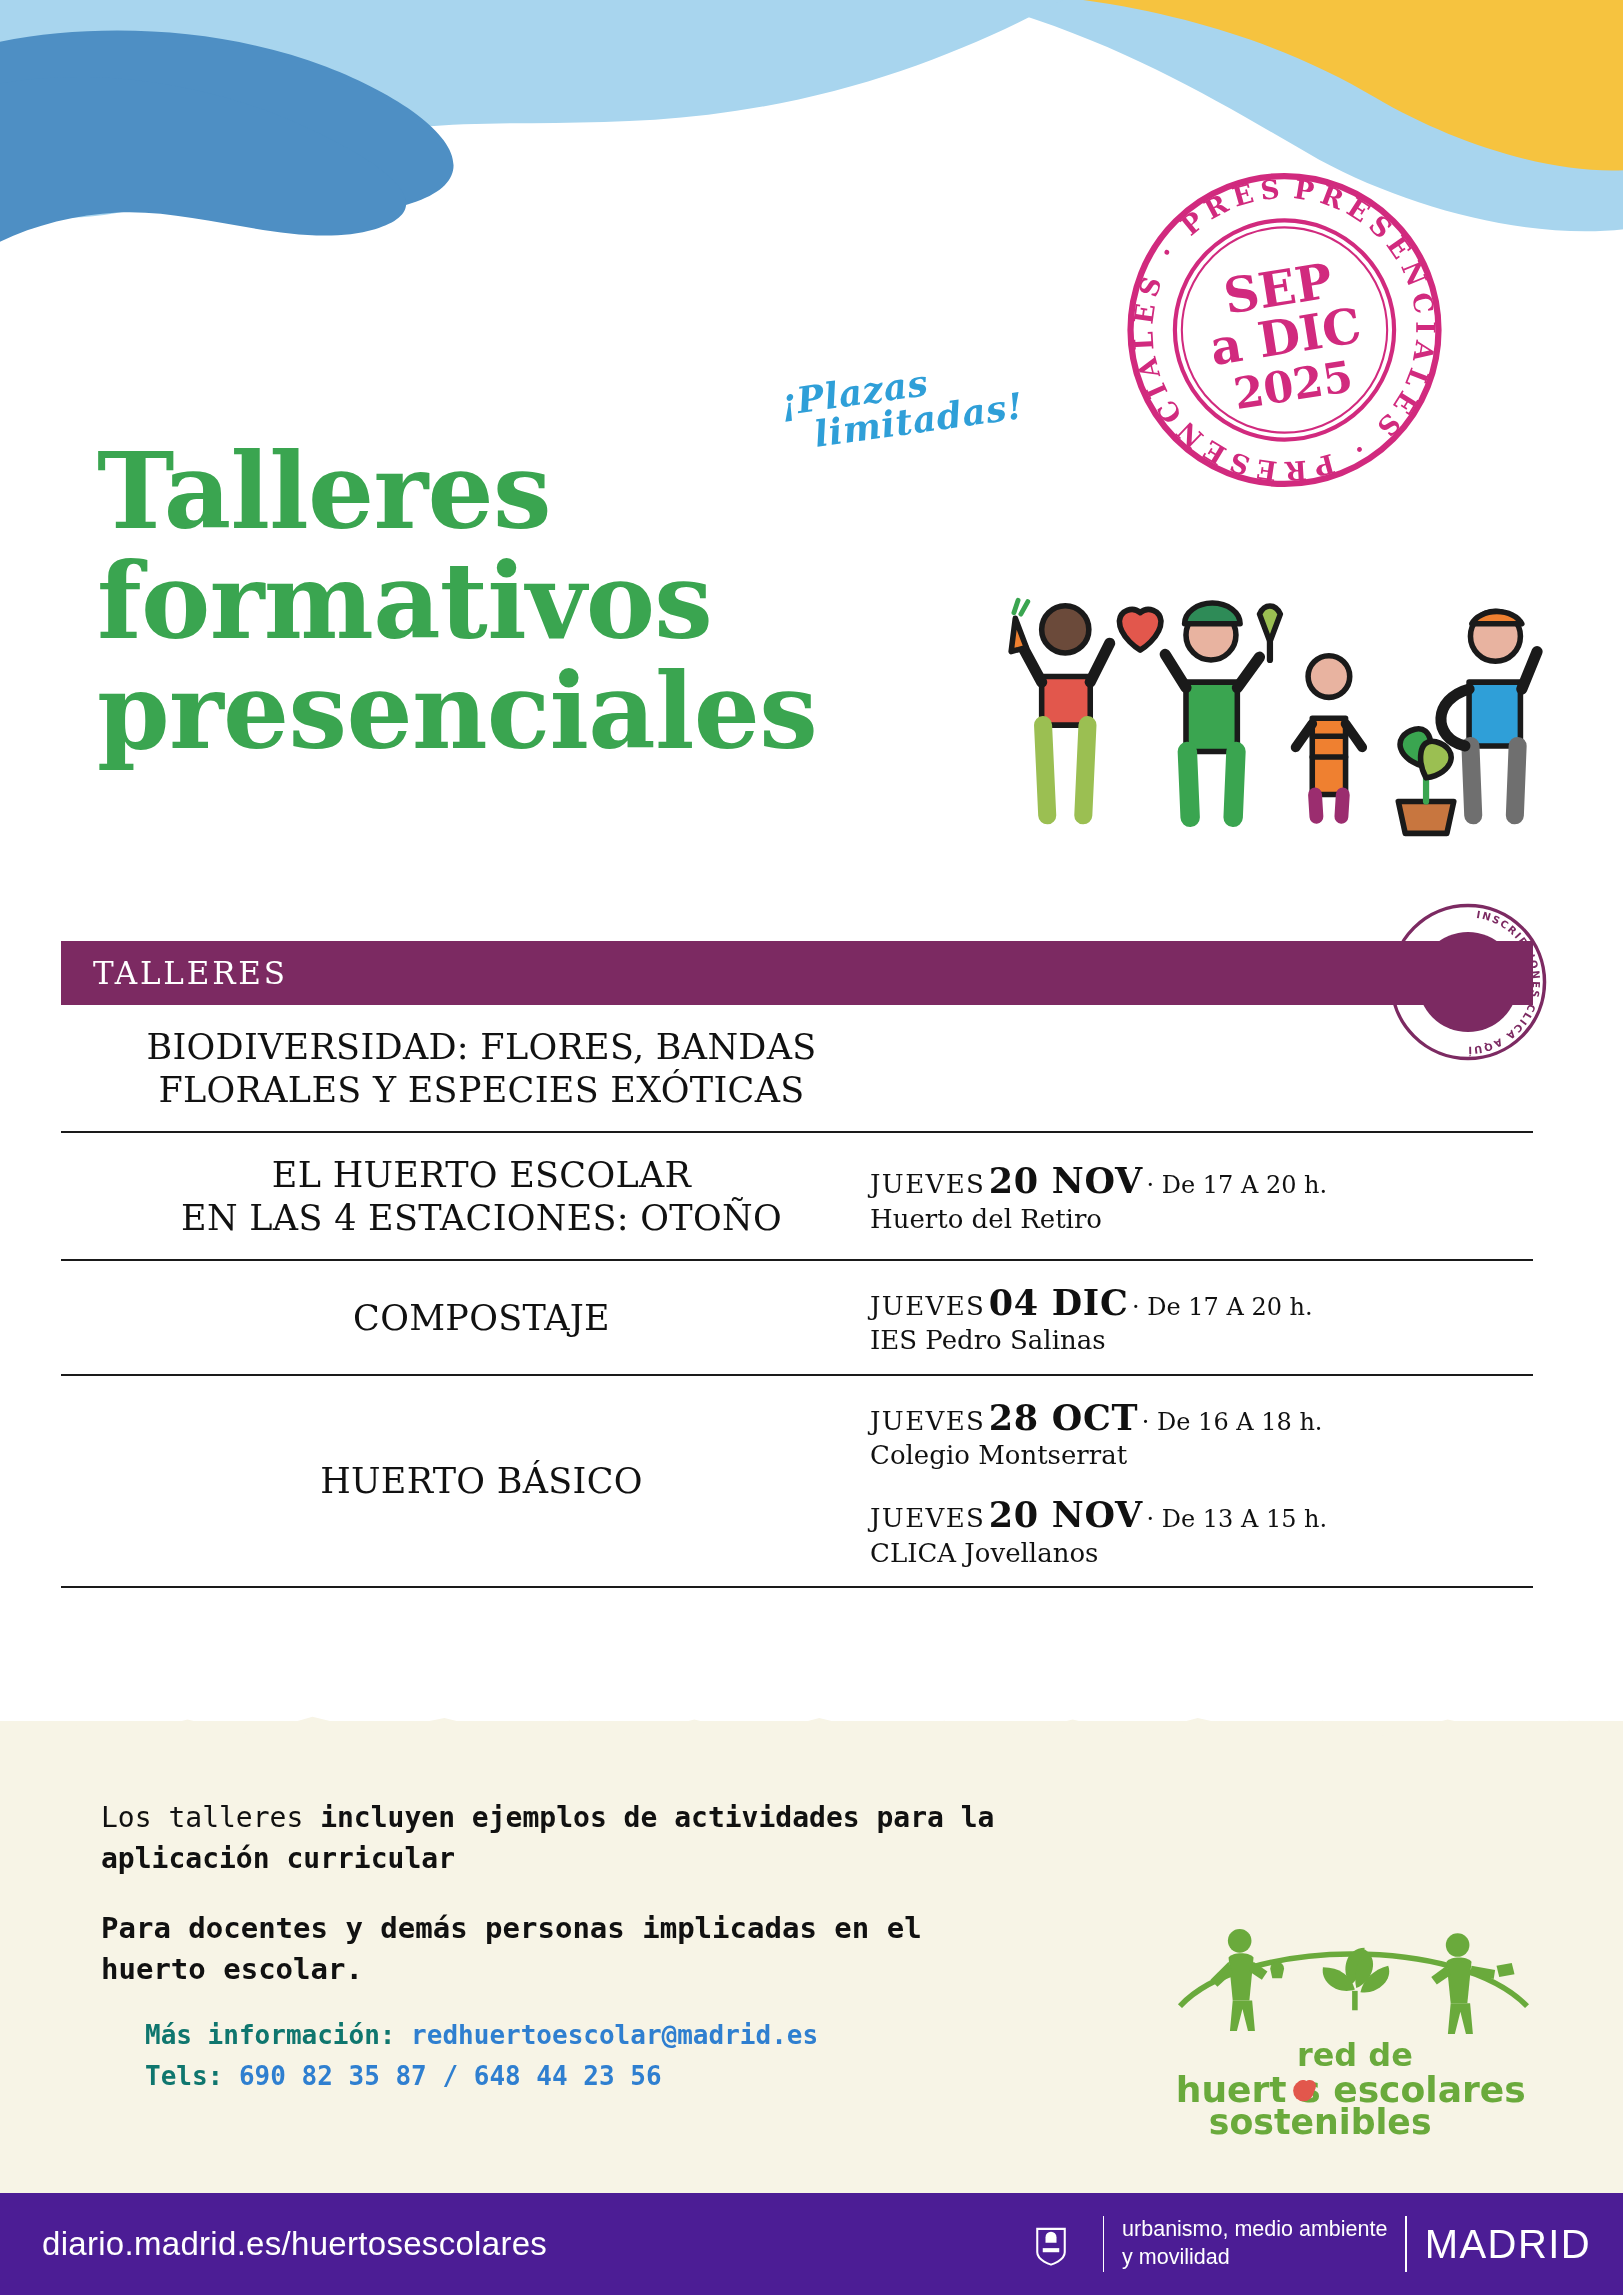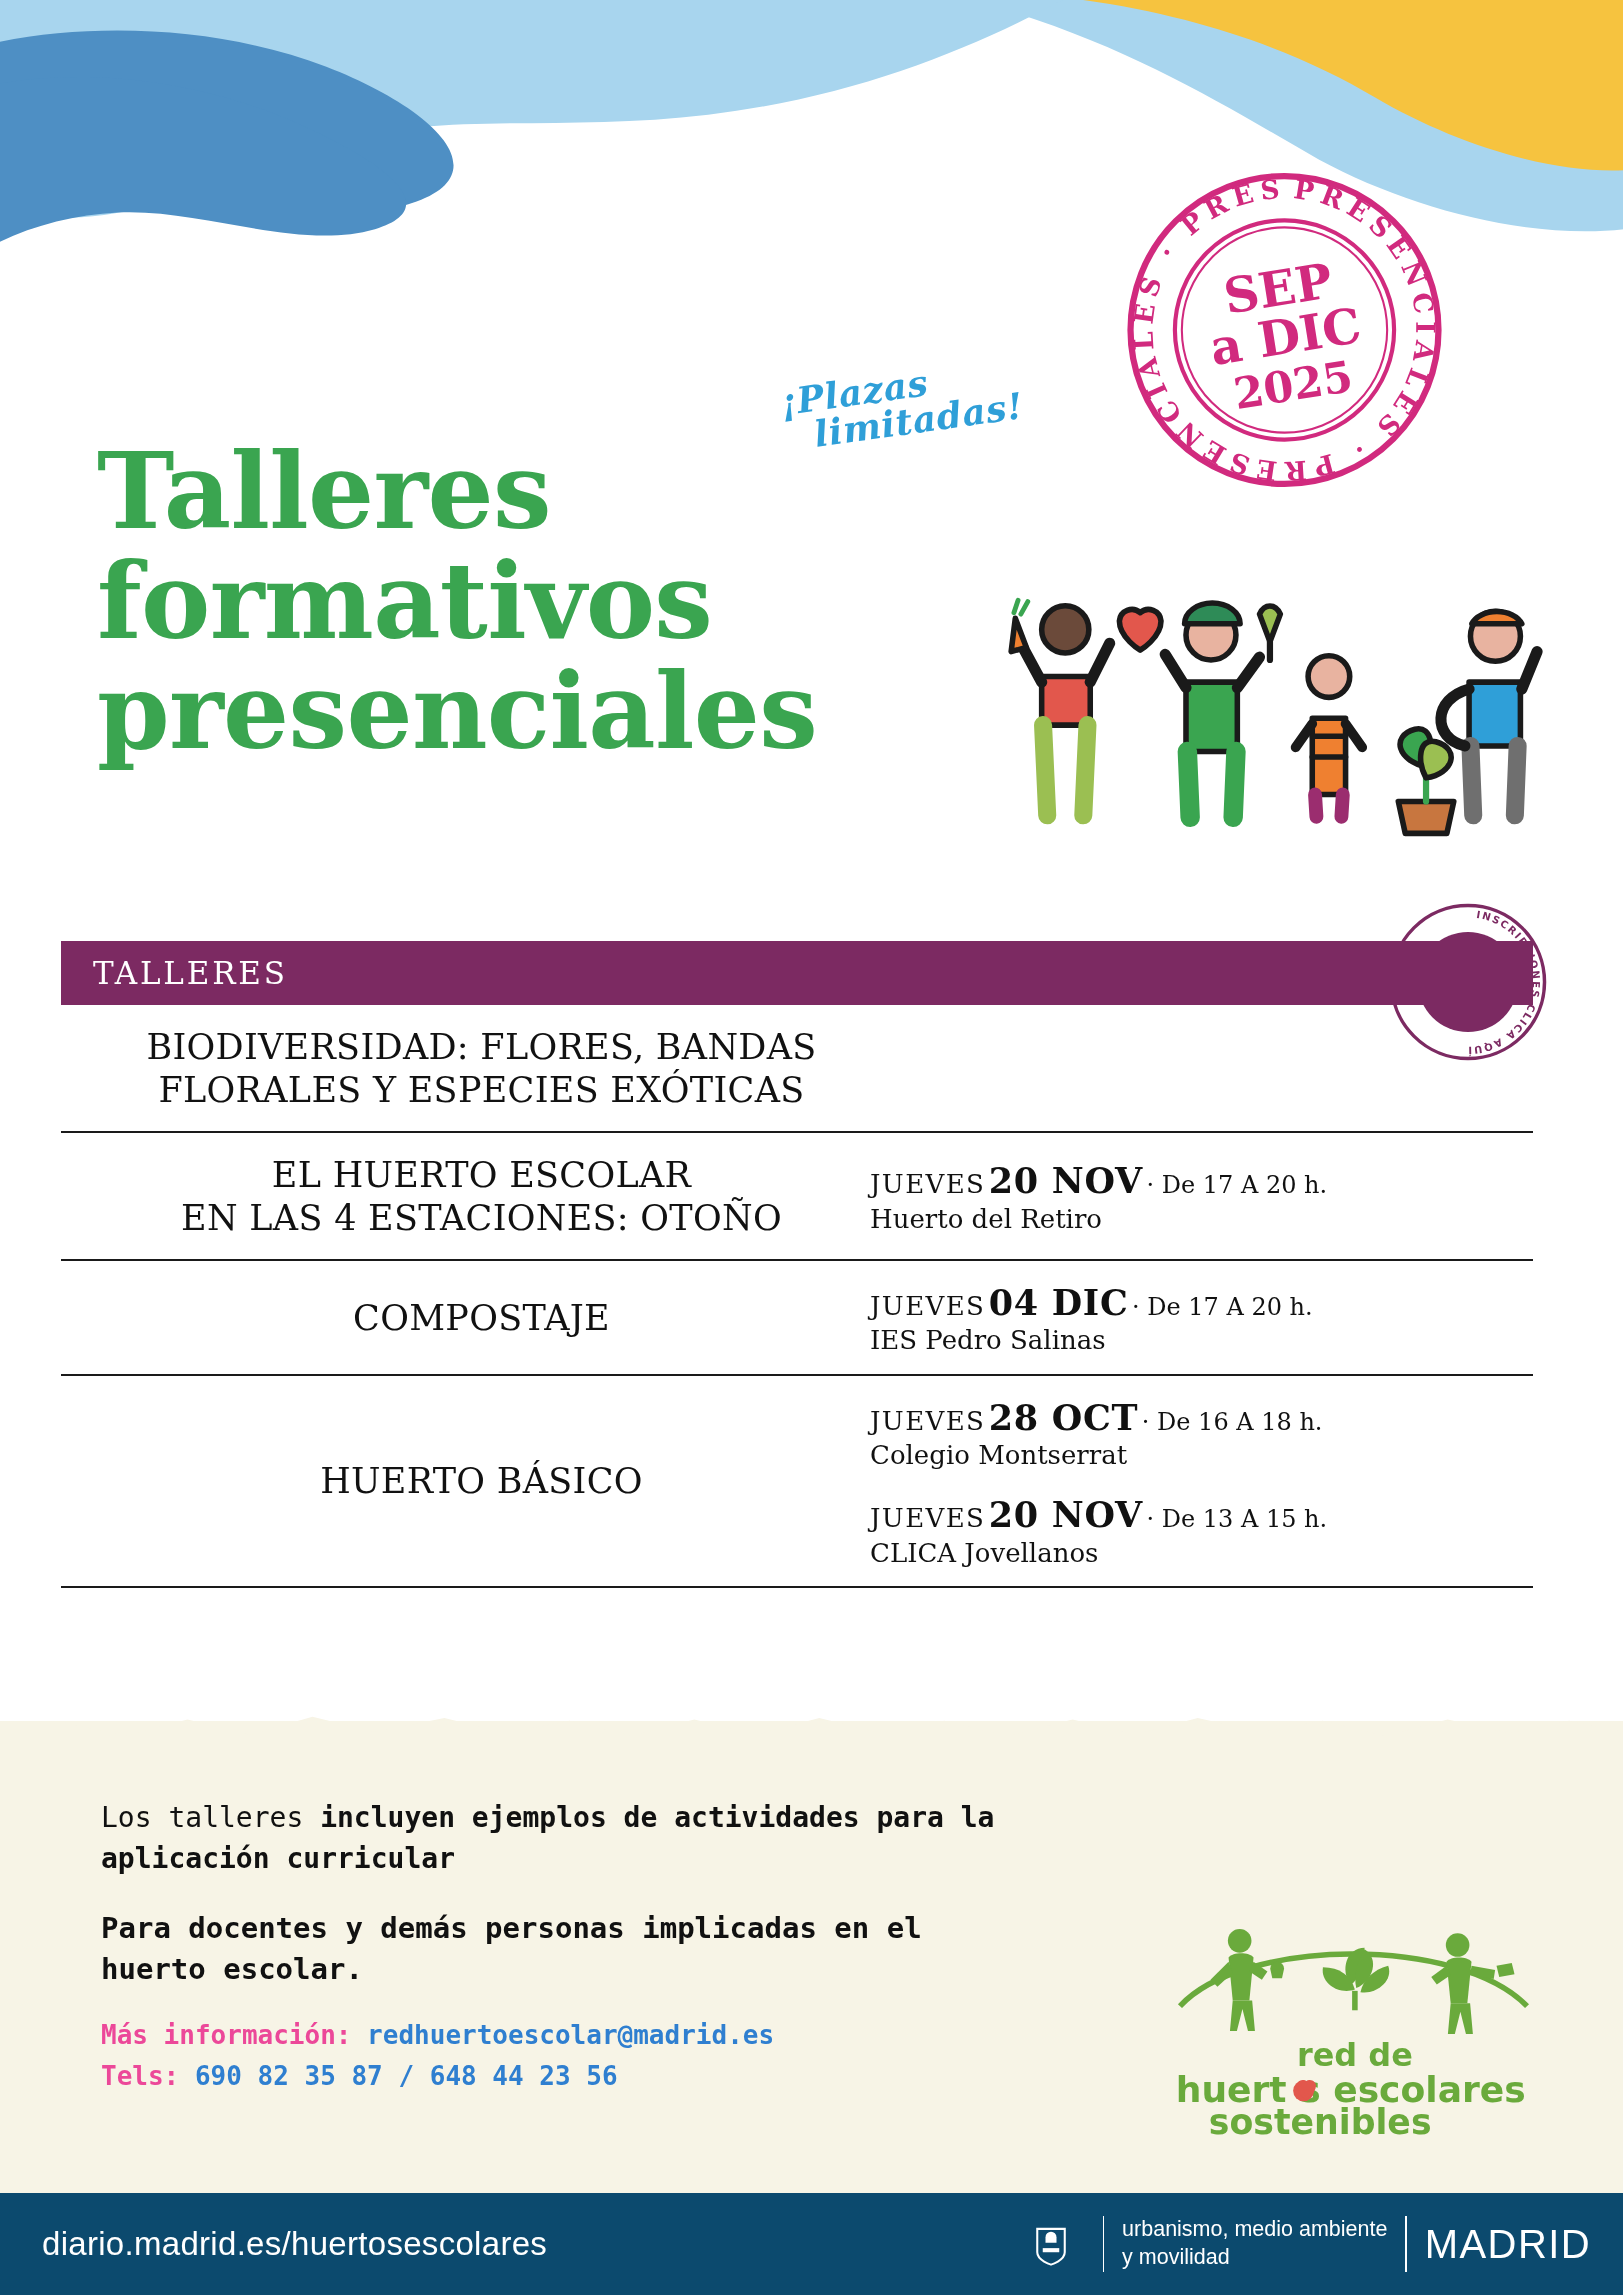--- a/index.html
+++ b/index.html
@@ -160,42 +160,42 @@
     left: 101px;
     top: 1798px;
     width: 937px;
     font-family: "DejaVu Sans Mono", monospace;
     color: #111111;
   }
   .cream-p1 { font-size: 28px; line-height: 1.45; margin-bottom: 29px; }
   .cream-p1 b { font-weight: bold; }
   .cream-p2 { font-size: 29px; line-height: 1.4; font-weight: bold; margin-bottom: 26px; }
   .cream-info { font-size: 26px; line-height: 1.55; font-weight: bold; }
-  .cream-info .lbl { color: #ec4899; }
+  .cream-info .lbl { color: #0f766e; margin-left: 44px; }
   .mail { color: #2f7fd0; }
   .tel { color: #2f7fd0; }
 
   
   .rhes {
     position: absolute;
     left: 1159px;
     top: 1902px;
     width: 389px;
     height: 236px;
   }
   .rhes svg { display: block; }
 
   
   .footer {
     position: absolute;
     left: 0;
     top: 2193px;
     width: 1624px;
     height: 102px;
-    background: #0c4a6e;
+    background: #4c1d95;
     display: flex;
     align-items: center;
   }
   .footer-url {
     color: #ffffff;
     font-family: "Liberation Sans", sans-serif;
     font-size: 33px;
     margin-left: 42px;
     letter-spacing: 0.3px;
   }

